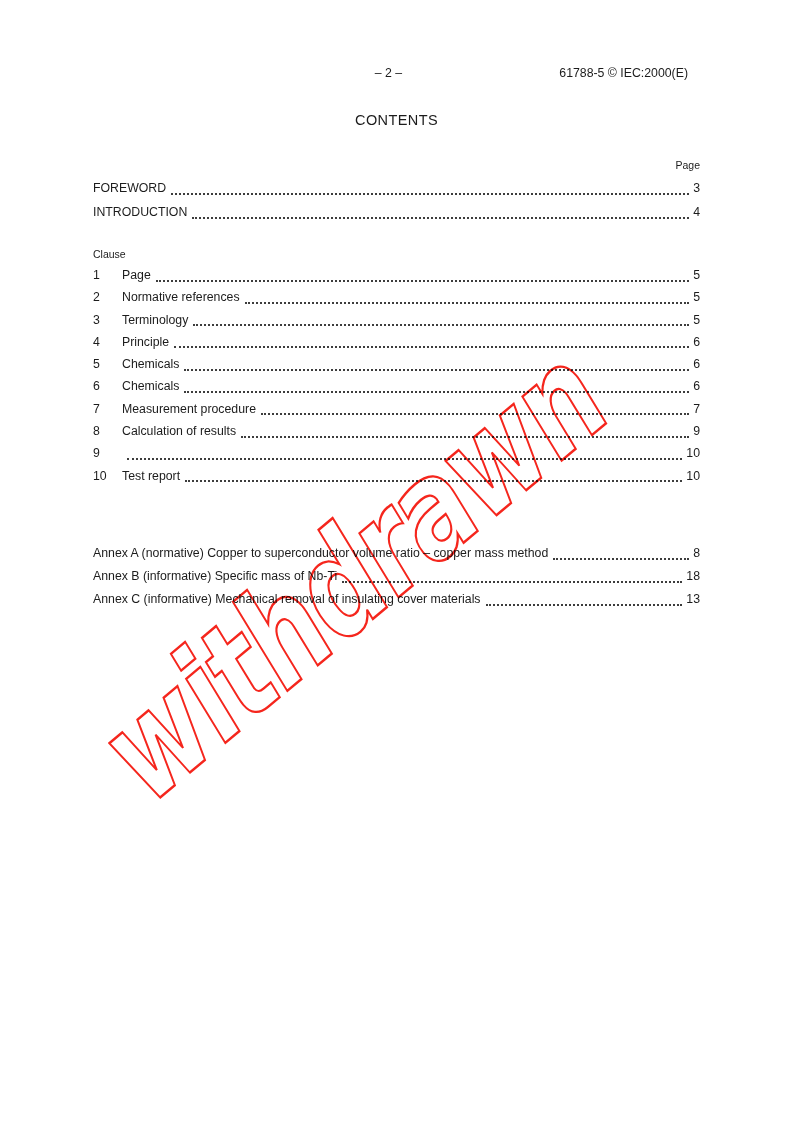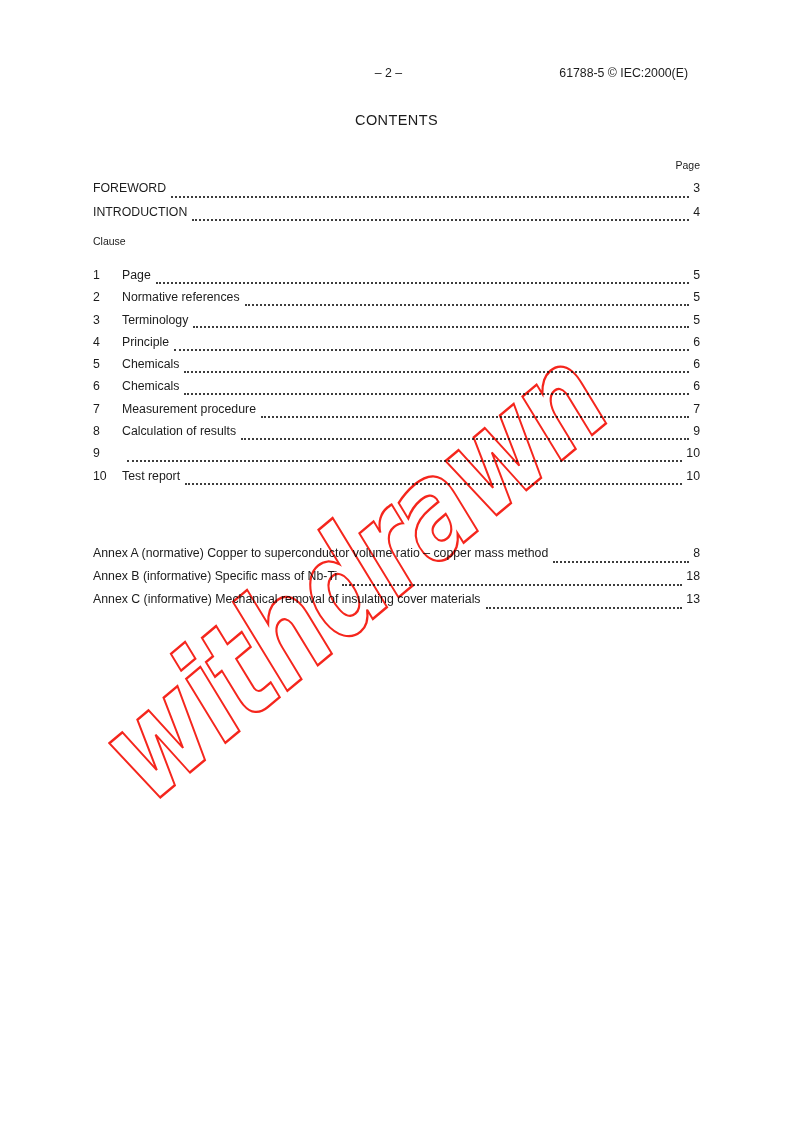--- a/index.html
+++ b/index.html
@@ -18,28 +18,28 @@
   
   .hdr { top: 66px; height: 16px; font-size: 12.3px; }
   .hdr .page-num { position: absolute; left: 0; right: 16px; text-align: center; }
   .hdr .doc-ref  { position: absolute; right: 12px; top: 0; margin-left: 28px; }
 
   
   .contents-title { top: 112px; text-align: center; font-size: 14.5px; letter-spacing: 0.4px; }
 
   
   .page-label  { top: 159px; text-align: right; font-size: 10.5px; }
-  .clause-label{ top: 235px; font-size: 10.5px; }
+  .clause-label{ top: 248px; font-size: 10.5px; }
 
   
   .toc { font-size: 12.3px; }
   .toc-front  { top: 177px; }
   .toc-clause { top: 264px; }
   .toc-annex  { top: 542px; }
-  .row { display: flex; align-items: center; }
+  .row { display: flex; align-items: flex-start; }
   .toc-front  .row { height: 23.5px; line-height: 23.5px; }
   .toc-clause .row { height: 22.3px; line-height: 22.3px; }
   .toc-annex  .row { height: 23.2px; line-height: 23.2px; }
   .num { width: 29px; flex: none; }
   .t   { white-space: nowrap; flex: none; }
   .dots {
     flex: 1;
     border-bottom: 2px dotted #3d3d3d;
     margin-left: 5px;
     margin-right: 4px;

